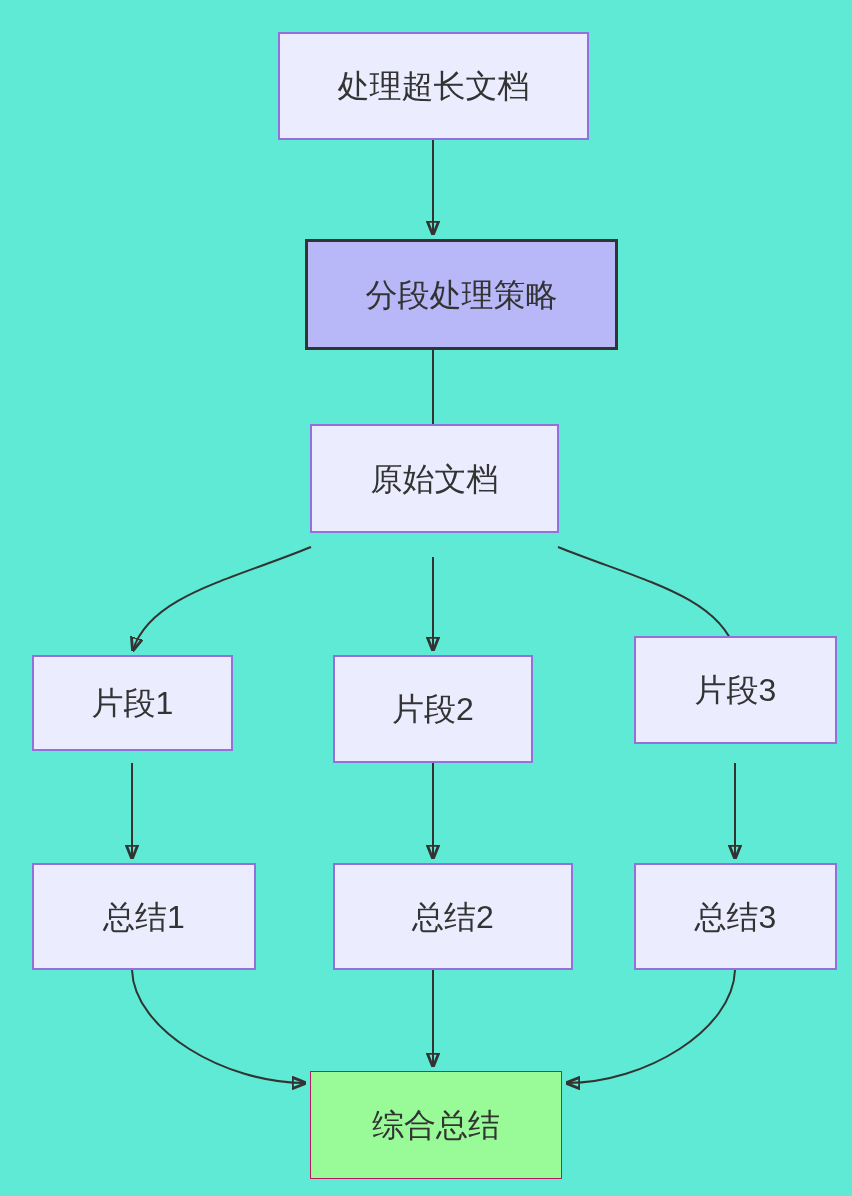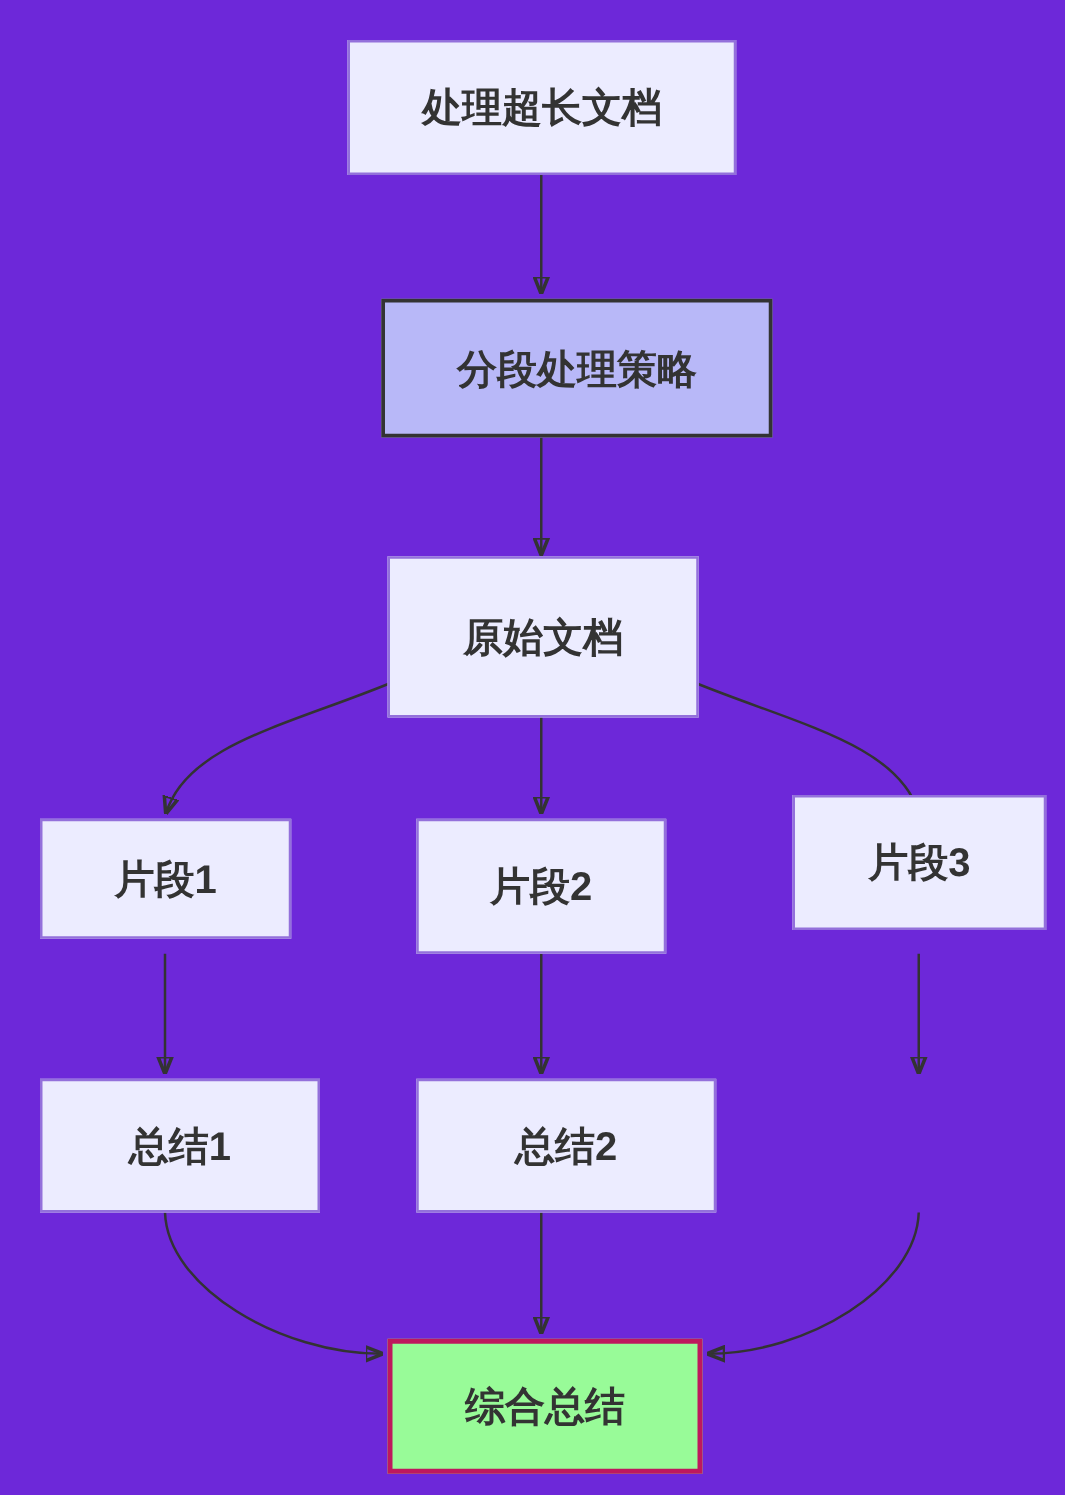--- a/index.html
+++ b/index.html
@@ -4,24 +4,23 @@
 <style>
   html, body {
     margin: 0;
     padding: 0;
     background: #ffffff;
   }
   .canvas {
     position: relative;
     width: 852px;
     height: 1196px;
-    background: #6d28d9;
+    background: #5eead4;
     font-family: "Liberation Sans", "DejaVu Sans", sans-serif;
     overflow: hidden;
-    font-weight: bold;
   }
   .edges {
     position: absolute;
     left: 0;
     top: 0;
     width: 852px;
     height: 1196px;
   }
   .edges path {
     fill: none;
@@ -41,21 +40,21 @@
     line-height: 1;
     white-space: nowrap;
   }
   .node.emphasis {
     background: #B8B8F8;
     border: 3px solid #333333;
     margin-left: 28px;
   }
   .node.final {
     background: #98FB98;
-    border: 4px solid #be185d;
+    border: 1px solid #be185d;
   }
 </style>
 </head>
 <body>
 
 <div class="canvas">
 
   <svg class="edges" viewBox="0 0 852 1196" xmlns="http://www.w3.org/2000/svg">
     <defs>
       <marker id="arrowhead" viewBox="0 0 10 10" refX="9" refY="5" markerWidth="7" markerHeight="7" orient="auto-start-reverse">
@@ -76,21 +75,21 @@
   </svg>
 
   <div class="node" style="left:278px; top:32px; width:311px; height:108px">
     <span>处理超长文档</span>
   </div>
 
   <div class="node emphasis" style="left:277px; top:239px; width:313px; height:111px">
     <span>分段处理策略</span>
   </div>
 
-  <div class="node" style="left:310px; top:445px; width:249px; height:129px">
+  <div class="node" style="left:310px; top:424px; width:249px; height:109px">
     <span>原始文档</span>
   </div>
 
   <div class="node" style="left:32px; top:655px; width:201px; height:96px">
     <span>片段1</span>
   </div>
 
   <div class="node" style="left:333px; top:655px; width:200px; height:108px">
     <span>片段2</span>
   </div>
@@ -100,18 +99,21 @@
   </div>
 
   <div class="node" style="left:32px; top:863px; width:224px; height:107px">
     <span>总结1</span>
   </div>
 
   <div class="node" style="left:333px; top:863px; width:240px; height:107px">
     <span>总结2</span>
   </div>
 
+  <div class="node" style="left:634px; top:863px; width:203px; height:107px">
+    <span>总结3</span>
+  </div>
 
   <div class="node final" style="left:310px; top:1071px; width:252px; height:108px">
     <span>综合总结</span>
   </div>
 
 </div>
 
 </body></html>

